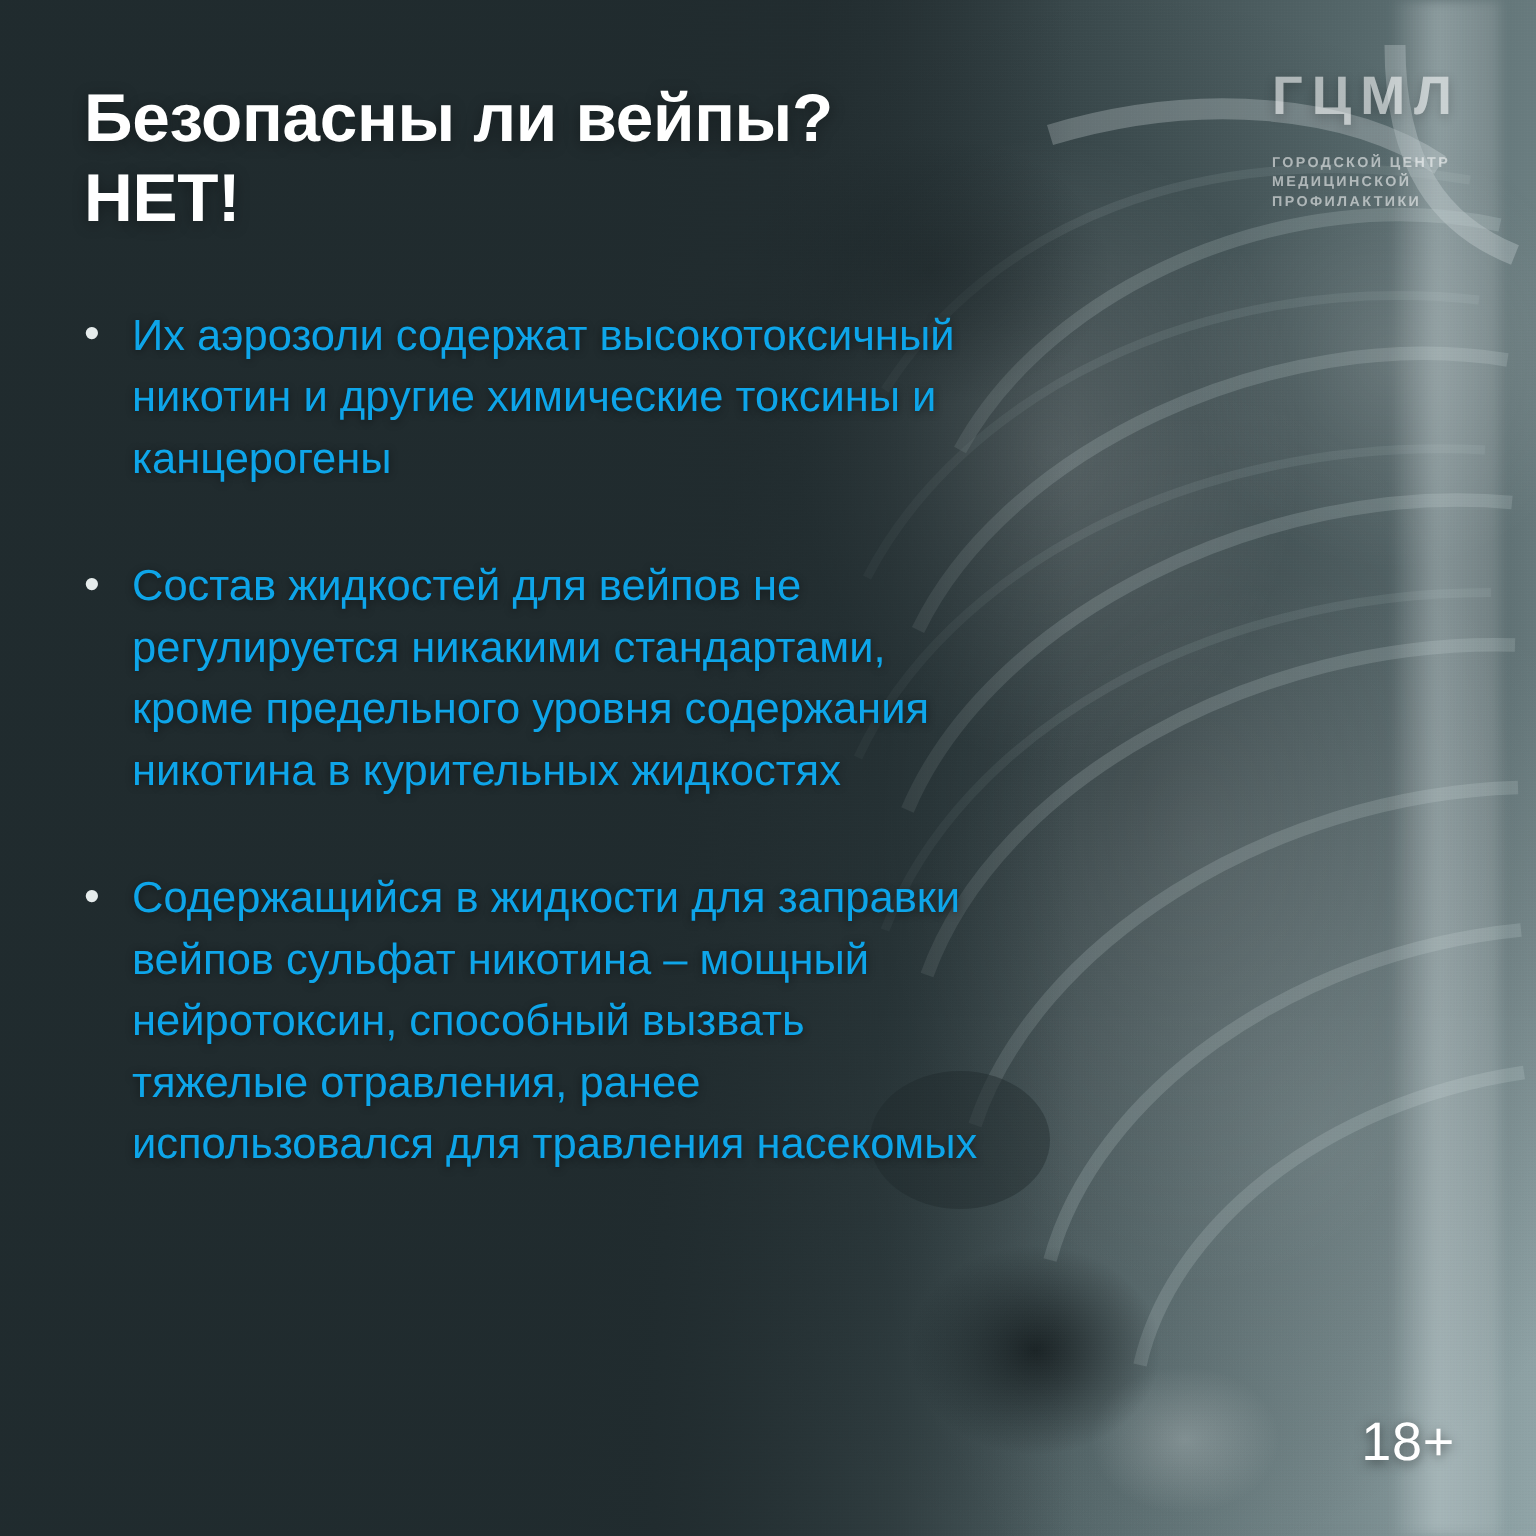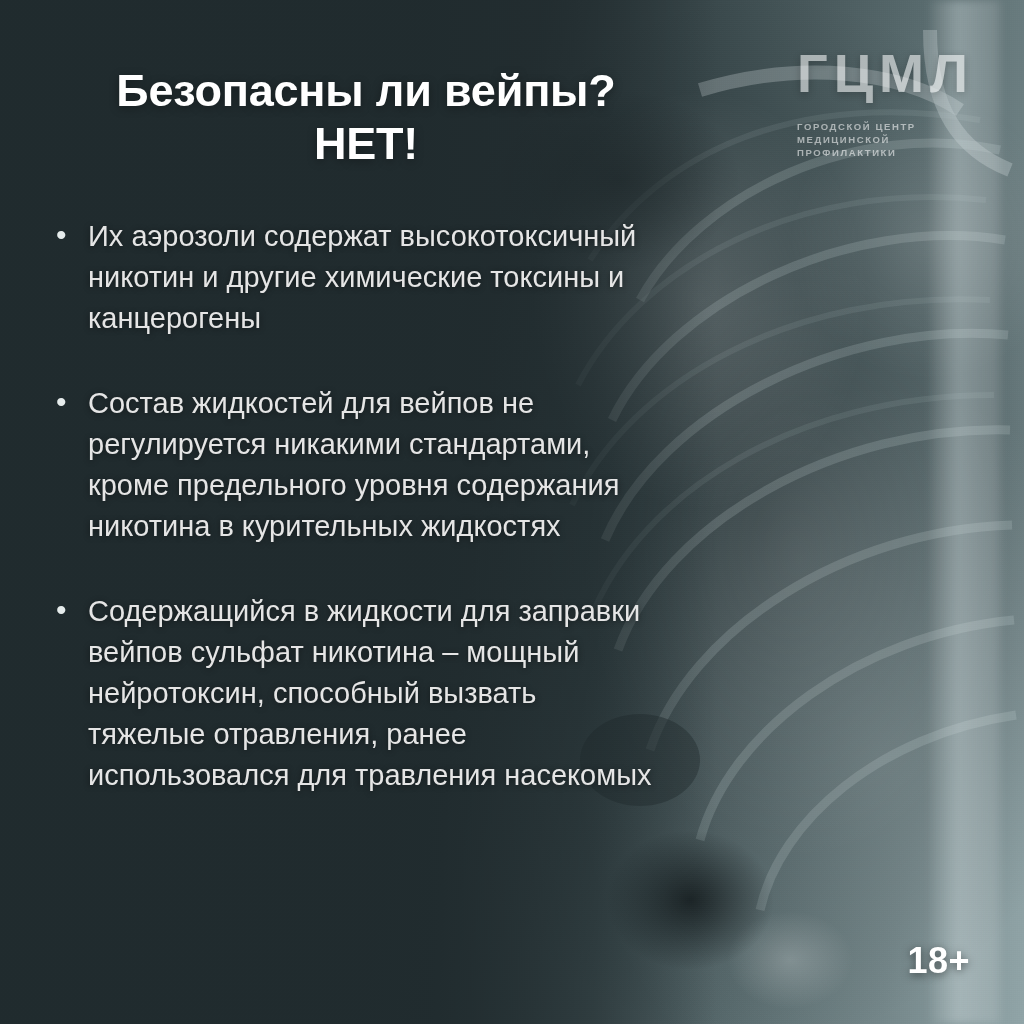--- a/index.html
+++ b/index.html
@@ -78,25 +78,24 @@
     padding: 52px 56px;
     box-sizing: border-box;
   }
 
   .headline {
     color: #ffffff;
     font-size: 45px;
     font-weight: bold;
     line-height: 1.18;
     letter-spacing: -0.2px;
-    margin: 12px 0 46px 0;
+    margin: 0 0 46px 0;
     max-width: 620px;
     white-space: pre-line;
     text-shadow: 0 2px 10px rgba(0,0,0,0.35);
-    text-align: center;
   }
 
   .bullets {
     list-style: none;
     margin: 0;
     padding: 0;
     max-width: 600px;
   }
   .bullet {
     display: flex;
@@ -105,37 +104,37 @@
   }
   .bullet-dot {
     color: #e6ecec;
     font-size: 30px;
     line-height: 38px;
     width: 32px;
     flex: 0 0 32px;
     text-align: left;
   }
   .bullet-text {
-    color: #e5e5e5;
+    color: #0ea5e9;
     font-size: 29px;
     line-height: 41px;
     text-shadow: 0 1px 6px rgba(0,0,0,0.45);
   }
 
   
   .logo {
     position: absolute;
     top: 46px;
     right: 50px;
     text-align: left;
     opacity: 0.55;
     color: #ffffff;
   }
   .logo-mark {
-    font-size: 54px;
+    font-size: 36px;
     font-weight: bold;
     letter-spacing: 6px;
     line-height: 1;
     text-shadow: 0 2px 8px rgba(0,0,0,0.4);
   }
   .logo-sub {
     margin-top: 20px;
     font-size: 9.5px;
     letter-spacing: 1.6px;
     line-height: 13px;
@@ -143,21 +142,21 @@
     white-space: pre-line;
   }
 
   
   .age-badge {
     position: absolute;
     right: 54px;
     bottom: 42px;
     color: #ffffff;
     font-size: 36px;
-    font-weight: bold;
+    font-weight: normal;
     letter-spacing: 0.5px;
     text-shadow: 0 2px 8px rgba(0,0,0,0.5);
   }
 </style>
 </head>
 <body>
 
 <div class="poster">
 
   <div class="xray">

